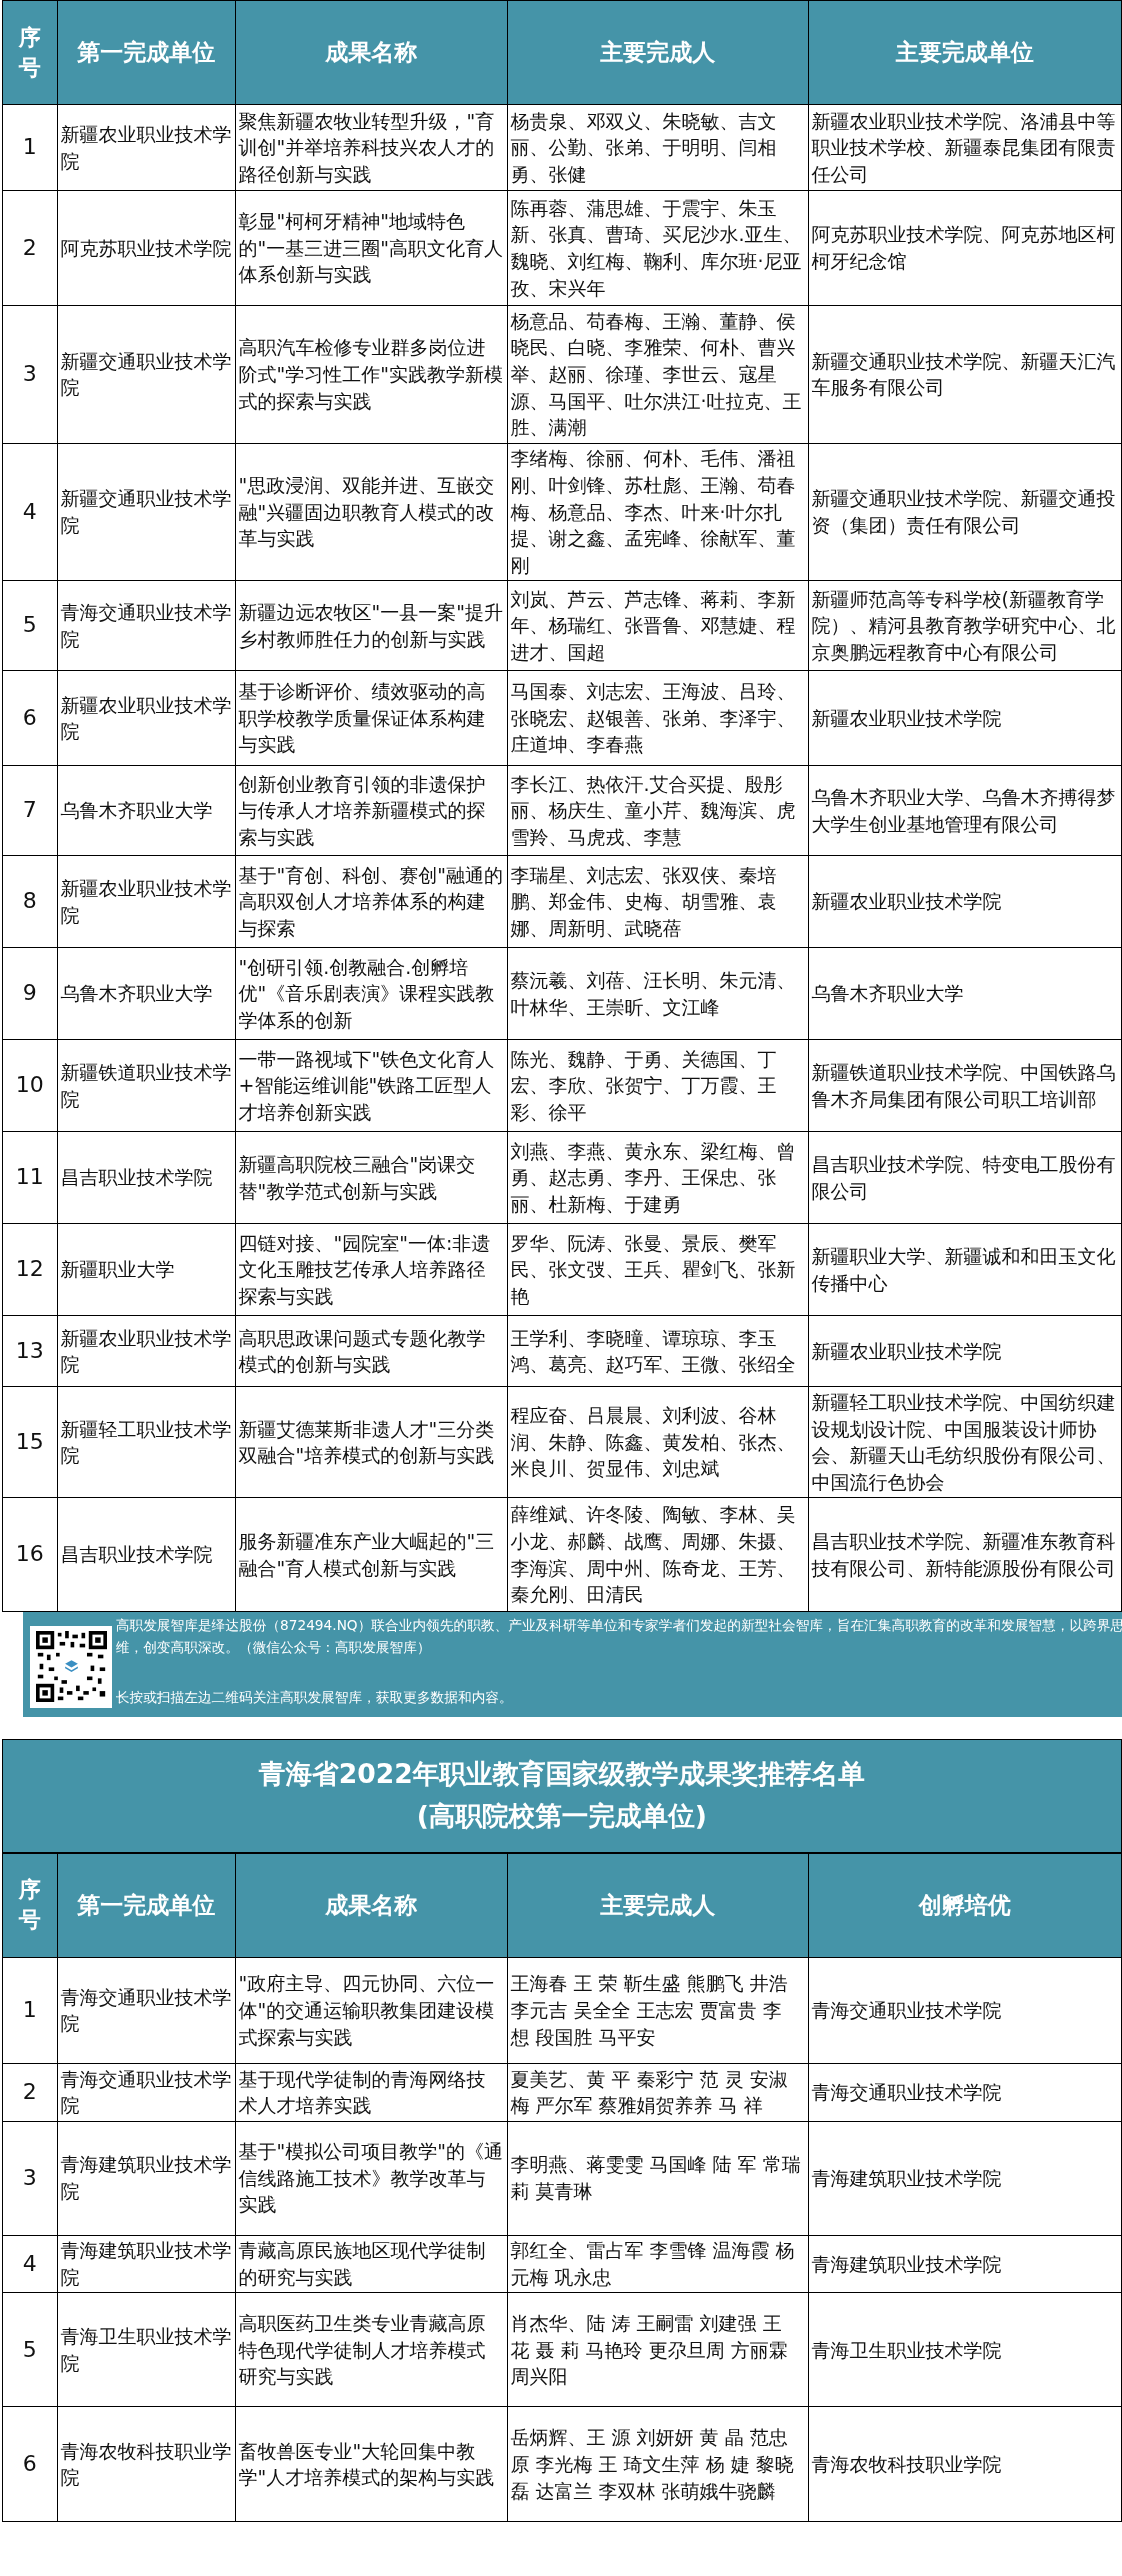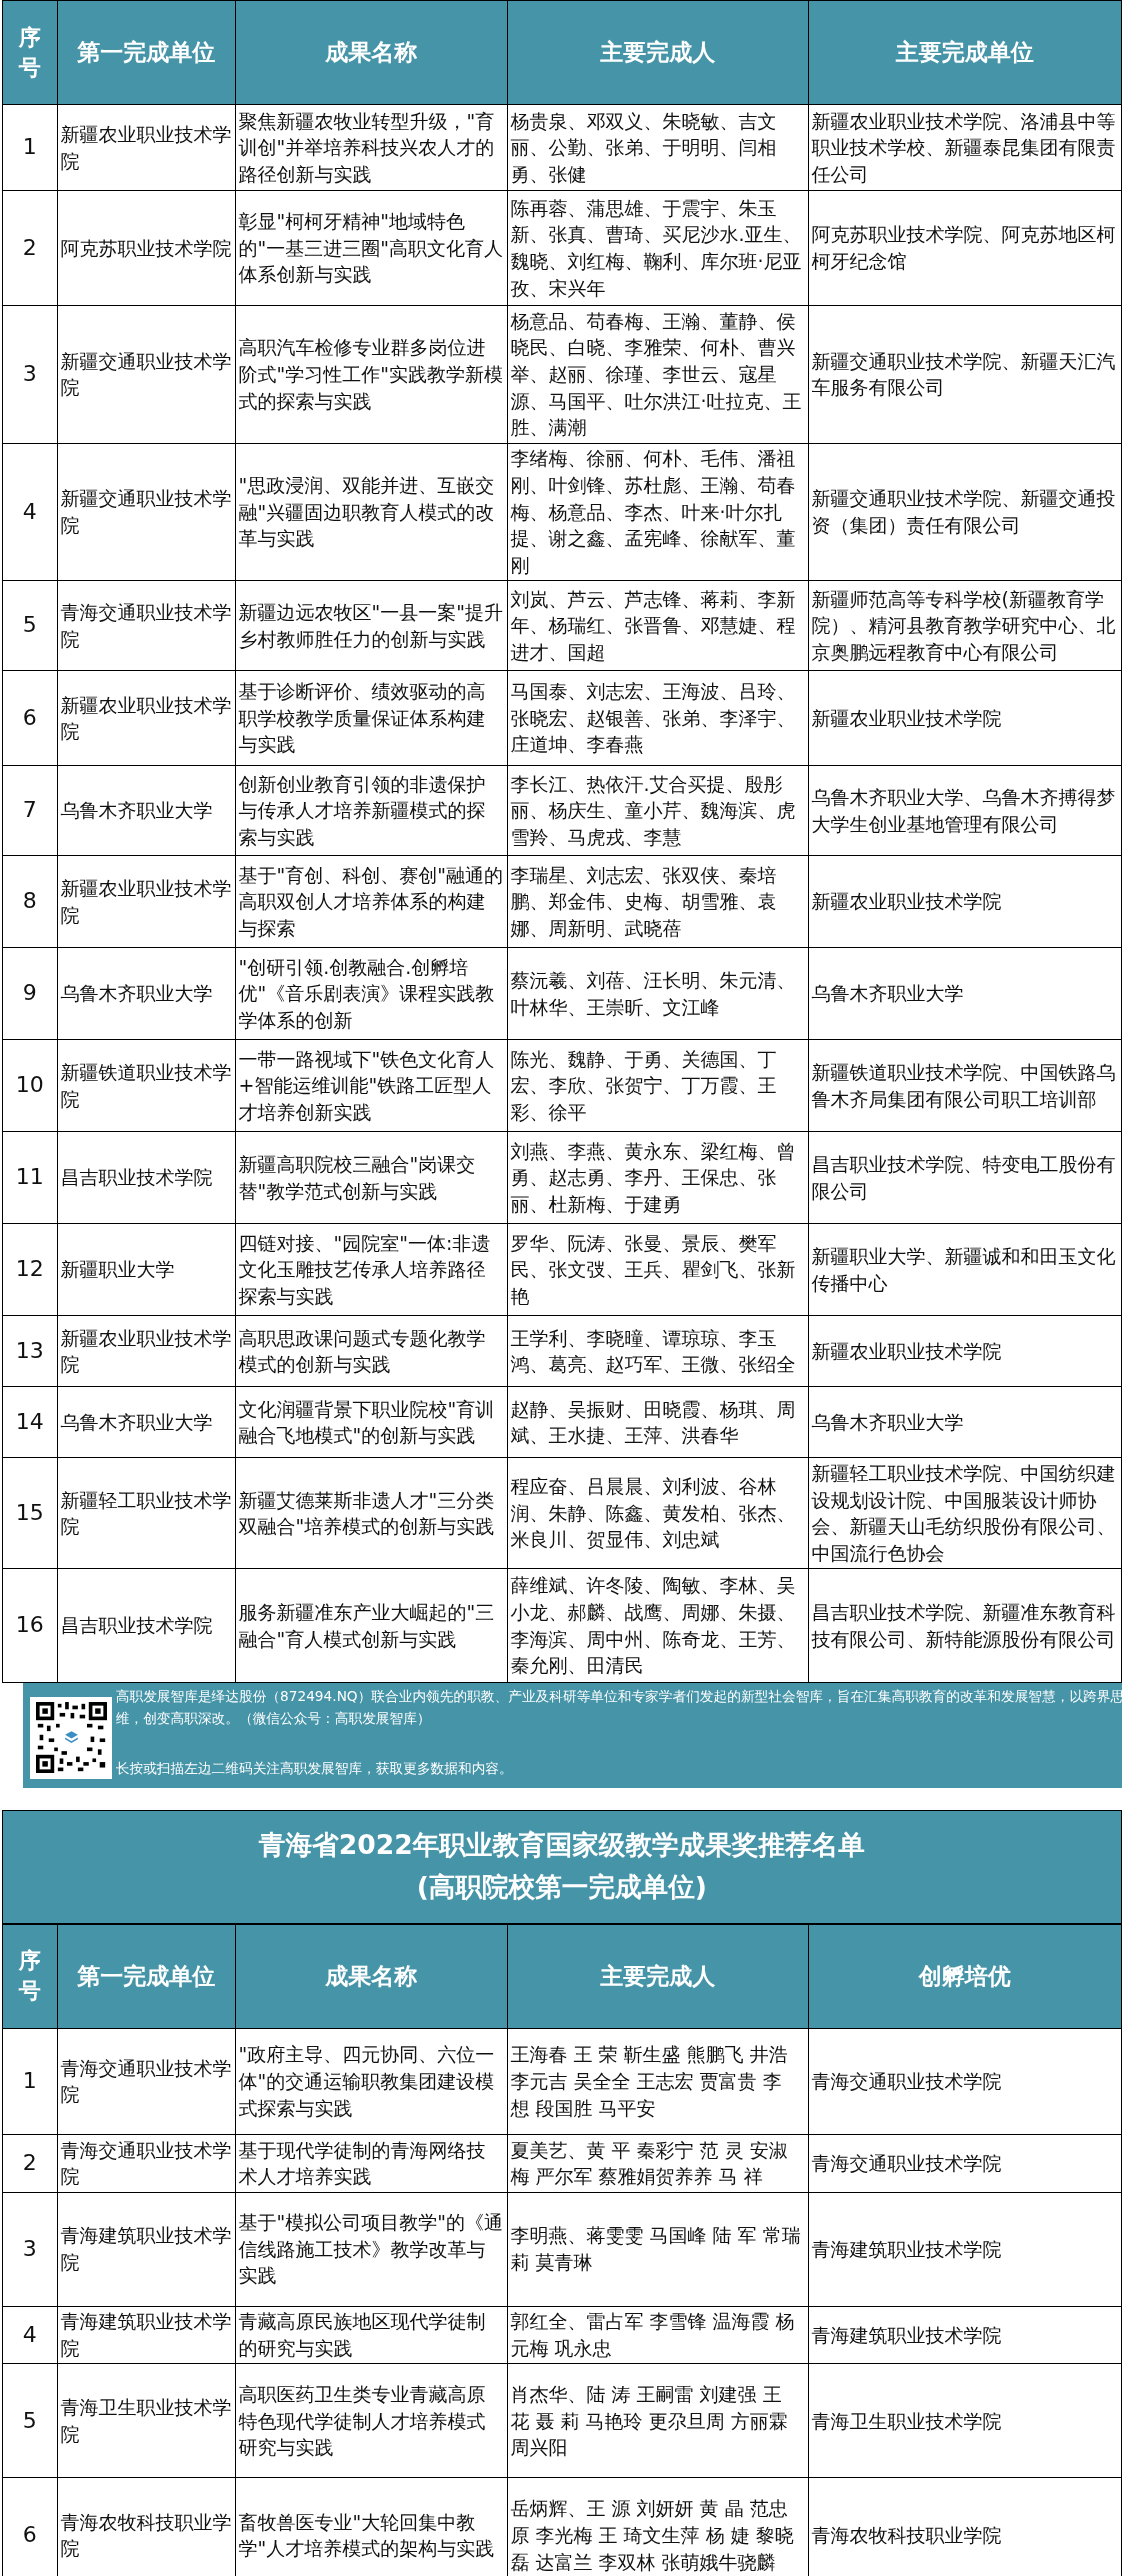--- a/index.html
+++ b/index.html
@@ -126,27 +126,20 @@
           <td>四链对接、"园院室"一体:非遗文化玉雕技艺传承人培养路径探索与实践</td>
           <td>罗华、阮涛、张曼、景辰、樊军民、张文弢、王兵、瞿剑飞、张新艳</td>
           <td>新疆职业大学、新疆诚和和田玉文化传播中心</td>
         </tr>
         <tr class="row" style="height: 71px;">
           <td class="idx">13</td>
           <td>新疆农业职业技术学院</td>
           <td>高职思政课问题式专题化教学模式的创新与实践</td>
           <td>王学利、李晓曈、谭琼琼、李玉鸿、葛亮、赵巧军、王微、张绍全</td>
           <td>新疆农业职业技术学院</td>
-        </tr>
-        <tr class="row" style="height: 71px;">
-          <td class="idx">14</td>
-          <td>乌鲁木齐职业大学</td>
-          <td>文化润疆背景下职业院校"育训融合飞地模式"的创新与实践</td>
-          <td>赵静、吴振财、田晓霞、杨琪、周斌、王水捷、王萍、洪春华</td>
-          <td>乌鲁木齐职业大学</td>
         </tr>
         <tr class="row" style="height: 103px;">
           <td class="idx">15</td>
           <td>新疆轻工职业技术学院</td>
           <td>新疆艾德莱斯非遗人才"三分类 双融合"培养模式的创新与实践</td>
           <td>程应奋、吕晨晨、刘利波、谷林润、朱静、陈鑫、黄发柏、张杰、米良川、贺显伟、刘忠斌</td>
           <td>新疆轻工职业技术学院、中国纺织建设规划设计院、中国服装设计师协会、新疆天山毛纺织股份有限公司、中国流行色协会</td>
         </tr>
         <tr class="row" style="height: 114px;">
           <td class="idx">16</td>

